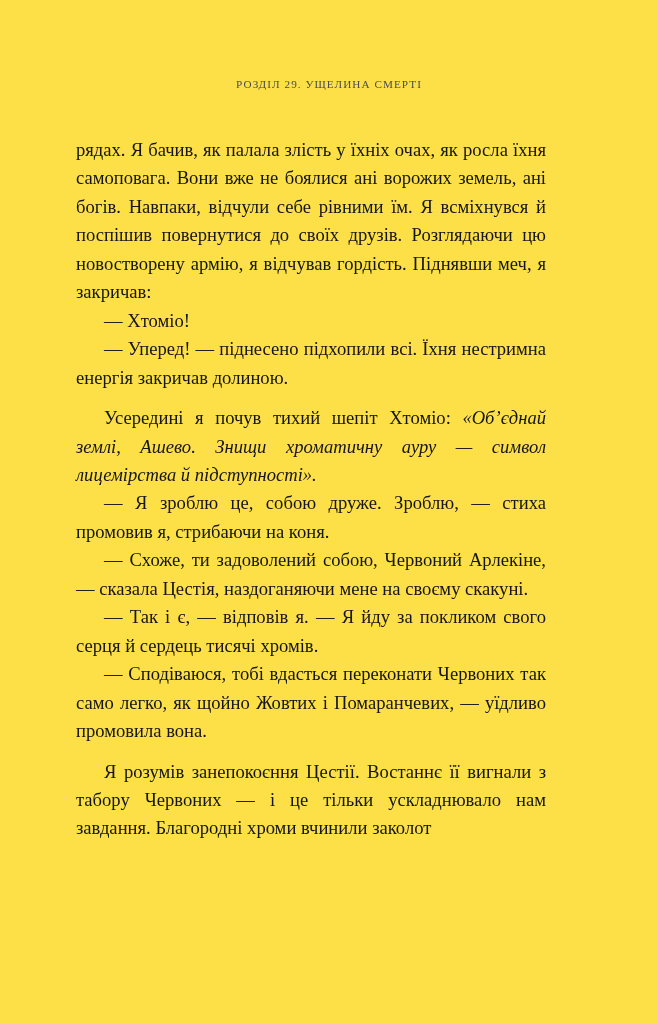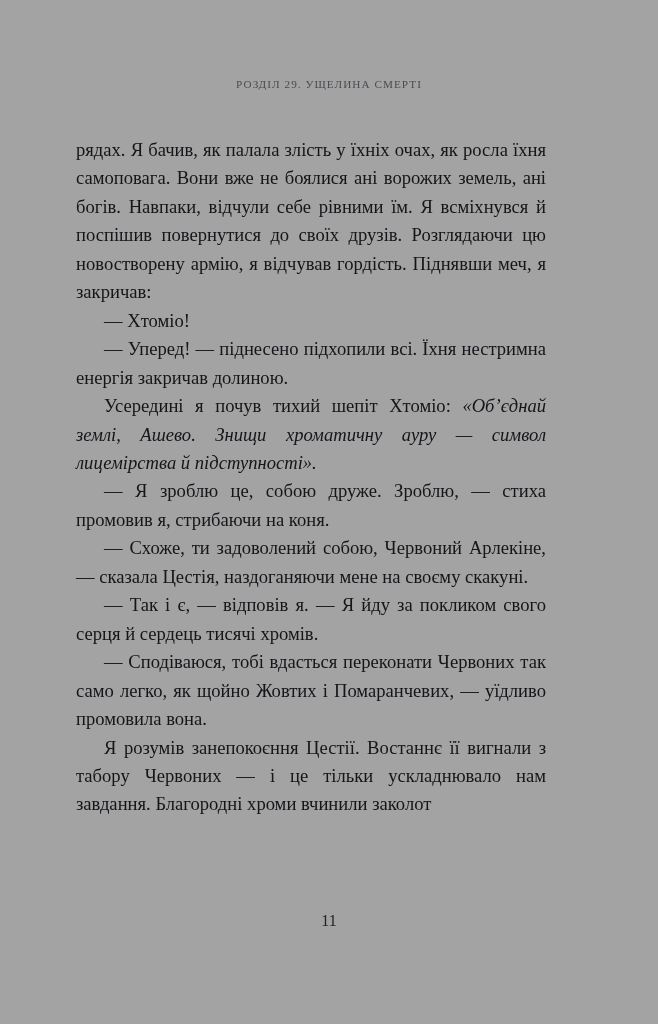--- a/index.html
+++ b/index.html
@@ -12,21 +12,21 @@
     height: 1024px;
     position: relative;
     font-family: "Liberation Serif", "DejaVu Serif", serif;
     color: #1a1a1a;
     overflow: hidden;
   }
 
   .page {
     position: absolute;
     inset: 0;
-    background: #a3a3a3;
+    background: #fde047;
   }
 
   
   .running-head {
     position: absolute;
     top: 78px;
     left: 0;
     right: 0;
     text-align: center;
     font-size: 11.2px;
@@ -50,20 +50,21 @@
     font-size: 18.6px;
     line-height: 28.45px;
     text-align: justify;
     text-justify: inter-word;
     hyphens: manual;
     -webkit-hyphens: manual;
     color: #15151a;
   }
   p.para.indent {
     text-indent: 28px;
+    margin-top: 12px;
   }
   p.para.dialogue {
     text-indent: 28px;
   }
   p.para em,
   p.para .ital {
     font-style: italic;
   }
 
   
@@ -99,15 +100,14 @@
     <p class="para dialogue">— Схоже, ти задоволений собою, Червоний Арлекіне, — сказала Цестія, наздоганяючи мене на своєму скакуні.</p>
 
     <p class="para dialogue">— Так і є, — відповів я. — Я йду за покликом свого серця й сердець тисячі хромів.</p>
 
     <p class="para dialogue">— Сподіваюся, тобі вдасться переконати Червоних так само легко, як щойно Жовтих і Помаранчевих, — уїдливо промовила вона.</p>
 
     <p class="para indent">Я розумів занепокоєння Цестії. Востаннє її вигнали з табору Червоних — і це тільки ускладнювало нам завдання. Благородні хроми вчинили заколот</p>
 
   </div>
 
-  <div class="folio">11</div>
 
 </div>
 
 </body></html>

